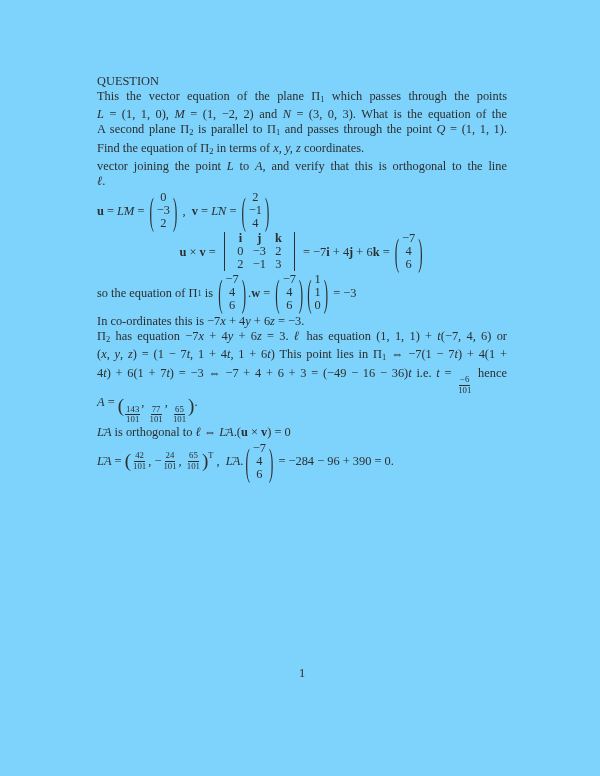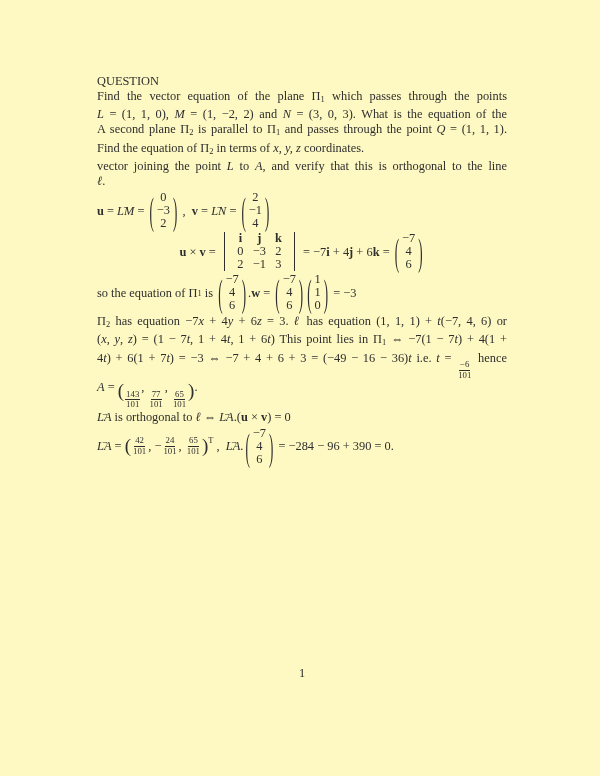--- a/index.html
+++ b/index.html
@@ -1,17 +1,17 @@
 <!DOCTYPE html>
 <html><head>
 <meta charset="utf-8">
 <style>
   *{margin:0;padding:0;box-sizing:border-box}
   html,body{background:#ffffff}
-  .page{position:relative;width:600px;height:776px;background:#fef9c3;overflow:hidden;
+  .page{position:relative;width:600px;height:776px;background:#7dd3fc;overflow:hidden;
         color:#2e2e2e;font-family:"Liberation Serif","DejaVu Serif",serif;font-size:12.4px;}
   .content{position:absolute;left:97px;top:74px;width:410px;}
   .line{line-height:15px;min-height:15px;text-align:left;}
   .flush{text-align:justify;text-align-last:justify;}
   .it{font-style:italic}
   .bf{font-weight:700}
   .sub{font-size:0.68em;vertical-align:-0.28em}
   .sup{font-size:0.68em;vertical-align:0.45em}
   .vec{font-style:italic;position:relative;display:inline-block}
   .arr{position:absolute;font-style:normal;top:-0.52em;left:30%;font-size:0.6em}
@@ -36,21 +36,21 @@
   .grp .medp{align-self:center}
   .pagenum{position:absolute;left:97px;width:410px;top:666px;text-align:center}
 </style>
 </head>
 <body>
 
 <div class="page">
   <div class="content">
 
     <div class="line">QUESTION</div>
-    <div class="line flush"><span class="mt">Find the vector equation of the plane Π</span><span class="sub">1</span><span class="mt"> which passes through the points</span></div>
+    <div class="line flush"><span class="mt">This the vector equation of the plane Π</span><span class="sub">1</span><span class="mt"> which passes through the points</span></div>
     <div class="line flush"><span class="it">L</span><span class="mt"> = (1, 1, 0),  </span><span class="it">M</span><span class="mt"> = (1, −2, 2) and </span><span class="it">N</span><span class="mt"> = (3, 0, 3). What is the equation of the</span></div>
     <div class="line flush"><span class="mt">A second plane Π</span><span class="sub">2</span><span class="mt"> is parallel to Π</span><span class="sub">1</span><span class="mt"> and passes through the point </span><span class="it">Q</span><span class="mt"> = (1, 1, 1).</span></div>
     <div class="line"><span class="mt">Find the equation of Π</span><span class="sub">2</span><span class="mt"> in terms of </span><span class="it">x, y, z</span><span class="mt"> coordinates.</span></div>
     <div class="line flush"><span class="mt">vector joining the point </span><span class="it">L</span><span class="mt"> to </span><span class="it">A</span><span class="mt">, and verify that this is orthogonal to the line</span></div>
     <div class="line"><span class="it">ℓ</span><span class="mt">.</span></div>
 
 
     <div class="disp">
         <span class="bf">u</span>
         <span class="mt"> = </span>
@@ -85,20 +85,21 @@
         <span class="mt"> is </span>
         <span class="pvec"><span class="bigp">(</span><span class="col"><span class="vrow">−7</span><span class="vrow">4</span><span class="vrow">6</span></span><span class="bigp">)</span></span>
         <span class="mt">.</span>
         <span class="bf">w</span>
         <span class="mt"> = </span>
         <span class="pvec"><span class="bigp">(</span><span class="col"><span class="vrow">−7</span><span class="vrow">4</span><span class="vrow">6</span></span><span class="bigp">)</span></span>
         <span class="pvec"><span class="bigp">(</span><span class="col"><span class="vrow">1</span><span class="vrow">1</span><span class="vrow">0</span></span><span class="bigp">)</span></span>
         <span class="mt"> = −3</span>
       </div>
 
+    <div class="line"><span class="mt">In co-ordinates this is −7</span><span class="it">x</span><span class="mt"> + 4</span><span class="it">y</span><span class="mt"> + 6</span><span class="it">z</span><span class="mt"> = −3.</span></div>
     <div class="line flush"><span class="mt">Π</span><span class="sub">2</span><span class="mt"> has equation −7</span><span class="it">x</span><span class="mt"> + 4</span><span class="it">y</span><span class="mt"> + 6</span><span class="it">z</span><span class="mt"> = 3. </span><span class="it">ℓ</span><span class="mt"> has equation (1, 1, 1) + </span><span class="it">t</span><span class="mt">(−7, 4, 6) or</span></div>
     <div class="line flush"><span class="mt">(</span><span class="it">x</span><span class="mt">, </span><span class="it">y</span><span class="mt">, </span><span class="it">z</span><span class="mt">) = (1 − 7</span><span class="it">t</span><span class="mt">, 1 + 4</span><span class="it">t</span><span class="mt">, 1 + 6</span><span class="it">t</span><span class="mt">) This point lies in Π</span><span class="sub">1</span><span class="mt"> ⇔ −7(1 − 7</span><span class="it">t</span><span class="mt">) + 4(1 +</span></div>
     <div class="line flush"><span class="mt">4</span><span class="it">t</span><span class="mt">) + 6(1 + 7</span><span class="it">t</span><span class="mt">) = −3 ⇔ −7 + 4 + 6 + 3 = (−49 − 16 − 36)</span><span class="it">t</span><span class="mt"> i.e. </span><span class="it">t</span><span class="mt"> = </span><span class="frac">
           <span class="fn">−6</span>
           <span class="fd">101</span>
         </span><span class="mt"> hence</span></div>
     <div class="line"><span class="it">A</span><span class="mt"> = </span><span class="medp">(</span><span class="frac">
           <span class="fn">143</span>
           <span class="fd">101</span>
         </span><span class="mt">, </span><span class="frac">

